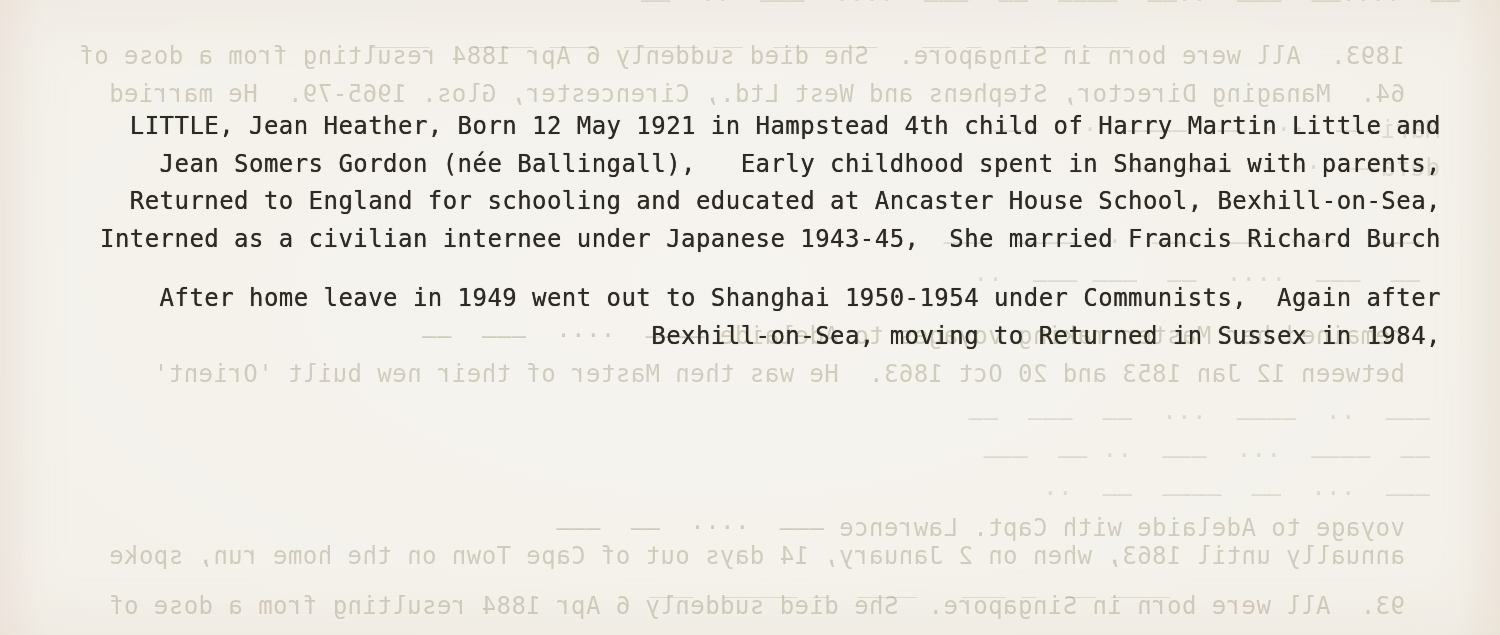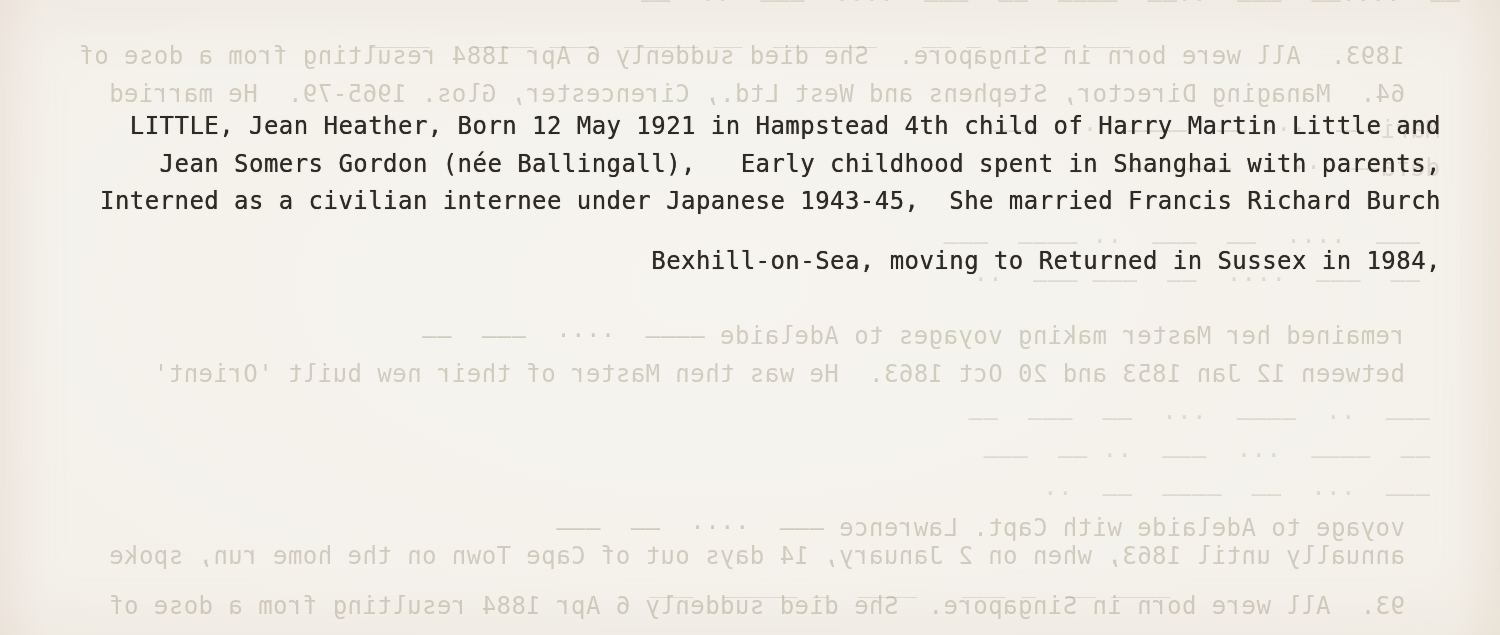--- a/index.html
+++ b/index.html
@@ -72,19 +72,21 @@
       <div class="ghost-line lighter" style="top: 480px; padding-left: 70px;">———  ···  ——  ————  ——  ··</div>
       <div class="ghost-line" style="top: 514px; padding-left: 95px;">voyage to Adelaide with Capt. Lawrence ———  ····  ——  ———</div>
       <div class="ghost-line" style="top: 542px; padding-left: 95px;">annually until 1863, when on 2 January, 14 days out of Cape Town on the home run, spoke</div>
       <div class="ghost-line lighter" style="top: 570px; padding-left: 330px;">____ __  _ ___   ____  _ _____  ___</div>
       <div class="ghost-line" style="top: 592px; padding-left: 95px;">93.  All were born in Singapore.  She died suddenly 6 Apr 1884 resulting from a dose of</div>
     </div>
   <div id="text-block">
       <div class="typed-paragraph">
         <div class="typed-line">LITTLE, Jean Heather, Born 12 May 1921 in Hampstead 4th child of Harry Martin Little and</div>
         <div class="typed-line">Jean Somers Gordon (née Ballingall),   Early childhood spent in Shanghai with parents,</div>
+        <div class="typed-line">Returned to England for schooling and educated at Ancaster House School, Bexhill-on-Sea,</div>
         <div class="typed-line">Interned as a civilian internee under Japanese 1943-45,  She married Francis Richard Burch</div>
       </div>
       <div class="typed-paragraph">
+        <div class="typed-line">After home leave in 1949 went out to Shanghai 1950-1954 under Communists,  Again after</div>
         <div class="typed-line">Bexhill-on-Sea, moving to Returned in Sussex in 1984,</div>
       </div>
     </div>
 </div>
 
 </body></html>

